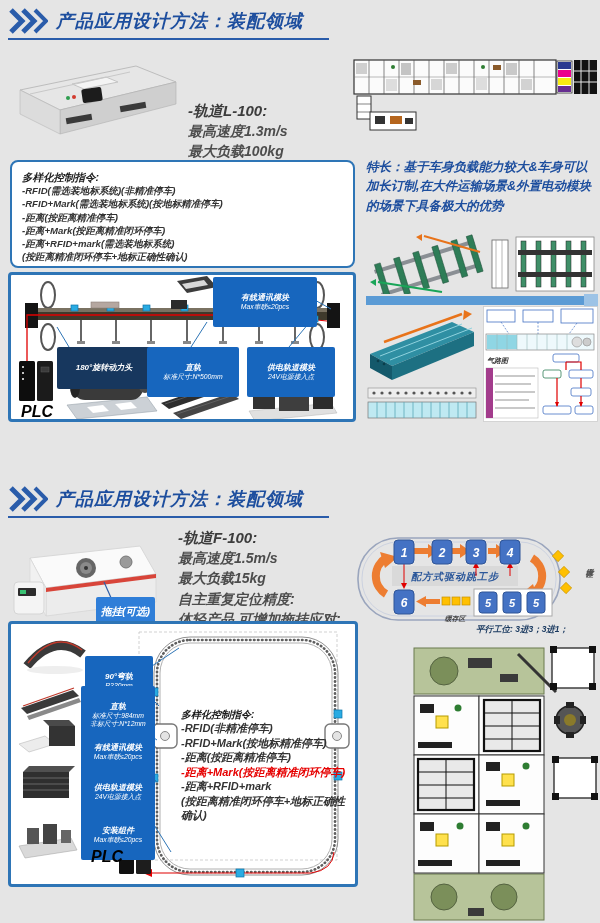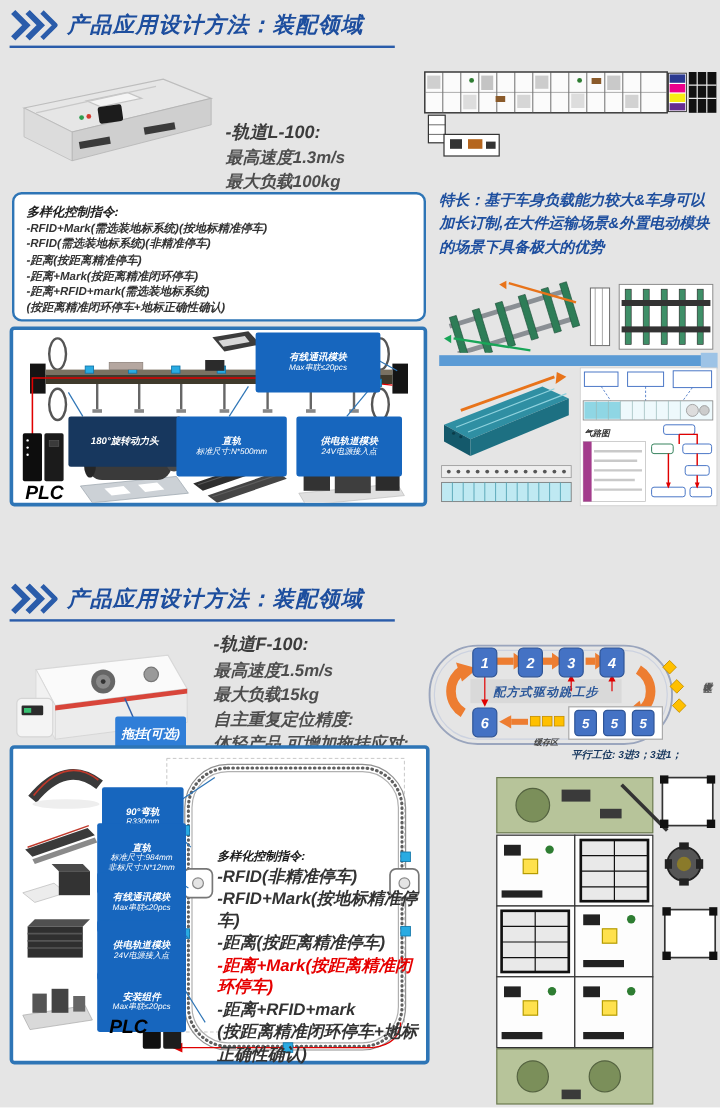--- a/index.html
+++ b/index.html
@@ -40,21 +40,21 @@
   .bl-s { font-size:6.8px; }
 
   .plc-text { position:absolute; font-size:16px; font-weight:bold; color:#000; }
 
   .blue-tag { position:absolute; background:#2f7ed8; color:#fff; font-size:10.5px;
               font-weight:bold; padding:8px 5px; border-radius:2px; }
 
   
   .ctrl2 { position:absolute; }
   .ctrl2 .t { font-size:10px; font-weight:bold; color:#1a1a1a; line-height:1.3; }
-  .ctrl2 .i { font-size:14px; font-weight:bold; color:#333; line-height:1.32; }
+  .ctrl2 .i { font-size:11px; font-weight:bold; color:#333; line-height:1.32; }
   .ctrl2 .i.red { color:#e60000; }
 
   .vtext { position:absolute; writing-mode:vertical-rl; text-orientation:upright;
            font-size:7.5px; color:#555; font-weight:bold; letter-spacing:1px; }
 
   svg text { font-family:"Liberation Sans",sans-serif; }
   .conn { stroke:#2E75B6; stroke-width:1; fill:none; }
   .loop { fill:none; stroke:#555; stroke-width:2; }
 </style>
 </head>
@@ -119,22 +119,22 @@
     <line x1="4" y1="46" x2="18" y2="46" stroke="#333" stroke-width="0.6"></line>
     <line x1="4" y1="54" x2="18" y2="54" stroke="#333" stroke-width="0.6"></line>
     <rect x="17" y="54" width="46" height="18" fill="#fff" stroke="#333" stroke-width="1"></rect>
     <rect x="22" y="58" width="10" height="8" fill="#333"></rect>
     <rect x="37" y="58" width="12" height="8" fill="#b5651d"></rect>
     <rect x="52" y="60" width="8" height="6" fill="#333"></rect>
   </svg>
 
   <div class="control-box" style="left:10px; top:160px; width:345px; height:108px;">
     <div class="cb-title">多样化控制指令:</div>
+    <div class="cb-item">-RFID(需选装地标系统)(非精准停车)</div>
     <div class="cb-item">-RFID+Mark(需选装地标系统)(按地标精准停车)</div>
-    <div class="cb-item">-RFID(需选装地标系统)(非精准停车)</div>
     <div class="cb-item">-距离(按距离精准停车)</div>
     <div class="cb-item">-距离+Mark(按距离精准闭环停车)</div>
     <div class="cb-item">-距离+RFID+mark(需选装地标系统)</div>
     <div class="cb-item">(按距离精准闭环停车+地标正确性确认)</div>
   </div>
 
   <div class="feature" style="left:366px; top:158px; width:230px;">特长：基于车身负载能力较大&amp;车身可以加长订制,在大件运输场景&amp;外置电动模块的场景下具备极大的优势</div>
 
   <svg class="abs" style="left:366px; top:232px;" width="232" height="62" viewBox="0 0 232 62">
     <g transform="translate(8,38) rotate(-17)">

